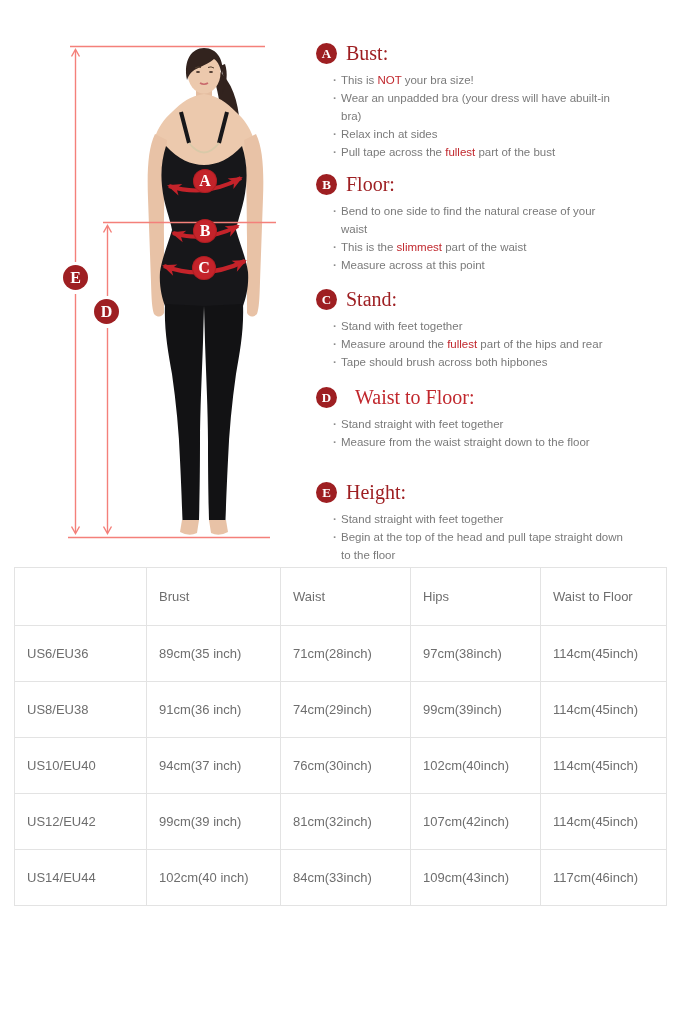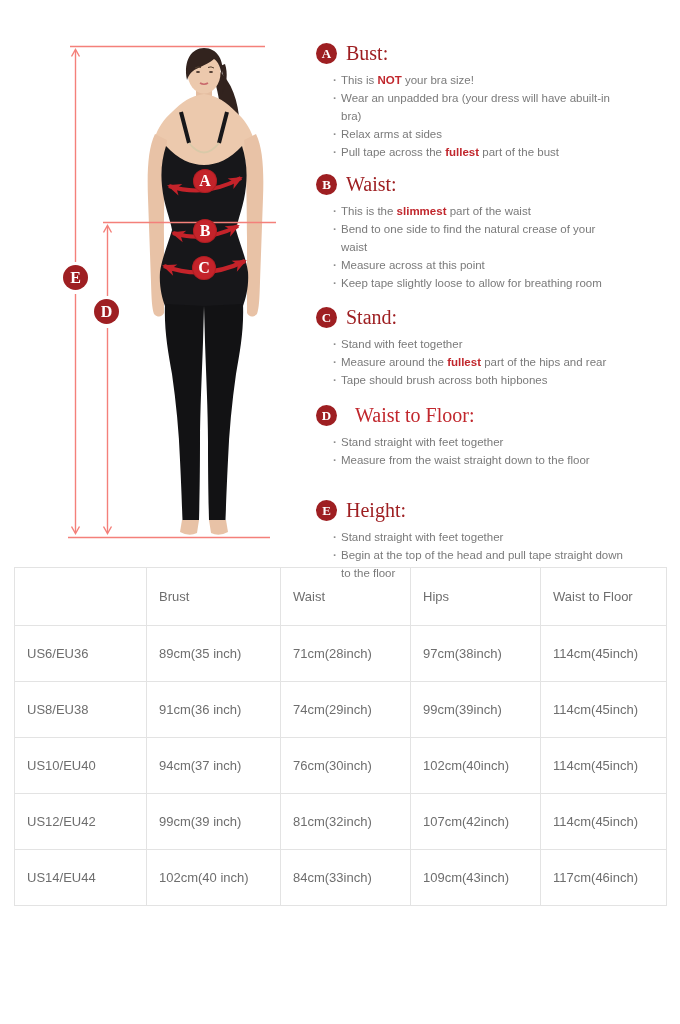--- a/index.html
+++ b/index.html
@@ -30,21 +30,21 @@
   .msec-head.gap-wide { gap:18px; }
   .lbadge { flex:0 0 21px; width:21px; height:21px; border-radius:50%;
             background:var(--dark-red,#9e1f22); color:#fff; text-align:center;
             font:bold 13px/21px "Liberation Serif","DejaVu Serif",serif; }
   .msec-title { font-family:"Liberation Serif","DejaVu Serif",serif; font-size:20px;
                 color:var(--dark-red,#9e1f22); }
   .msec-title.bright { color:var(--bright-red,#c1272d); }
   .bullets { list-style:none; margin:7px 0 0; padding:0 0 0 25px; max-width:308px; }
   .bullets li { font-size:11.5px; line-height:18px; color:var(--text-gray,#7a7a7a); position:relative; }
   .bullets li::before { content:"\00B7"; position:absolute; left:-8px; font-weight:bold; color:#8a8a8a; }
-  .hl { color:var(--bright-red,#c1272d); font-weight:bold; }
+  .hl { color:var(--bright-red,#c1272d); font-weight:normal; }
   .msec { margin-bottom:12px; }
   .msec:nth-child(2) { margin-bottom:14px; }
   .msec:nth-child(3) { margin-bottom:15px; }
   .msec:nth-child(4) { margin-bottom:30px; }
   .msec:last-child { margin-bottom:0; }
 
   
   .size-table { position:absolute; left:14px; top:567px; width:652px;
                 border-collapse:collapse; table-layout:fixed;
                 font-size:13px; color:var(--table-text,#6e6e6e); }
@@ -144,34 +144,33 @@
 
   <div class="sections">
       <section class="msec">
         <div class="msec-head">
           <span class="lbadge">A</span>
           <span class="msec-title">Bust:</span>
         </div>
         <ul class="bullets">
           <li>This is <strong class="hl">NOT</strong> your bra size!</li>
           <li>Wear an unpadded bra (your dress will have abuilt-in bra)</li>
-          <li>Relax arms at sides</li>
+          <li>Relax inch at sides</li>
           <li>Pull tape across the <strong class="hl">fullest</strong> part of the bust</li>
         </ul>
       </section>
       <section class="msec">
         <div class="msec-head">
           <span class="lbadge">B</span>
-          <span class="msec-title">Waist:</span>
-        </div>
-        <ul class="bullets">
+          <span class="msec-title">Floor:</span>
+        </div>
+        <ul class="bullets">
+          <li>Bend to one side to find the natural crease of your waist</li>
           <li>This is the <strong class="hl">slimmest</strong> part of the waist</li>
-          <li>Bend to one side to find the natural crease of your waist</li>
           <li>Measure across at this point</li>
-          <li>Keep tape slightly loose to allow for breathing room</li>
         </ul>
       </section>
       <section class="msec">
         <div class="msec-head">
           <span class="lbadge">C</span>
           <span class="msec-title">Stand:</span>
         </div>
         <ul class="bullets">
           <li>Stand with feet together</li>
           <li>Measure around the <strong class="hl">fullest</strong> part of the hips and rear</li>

